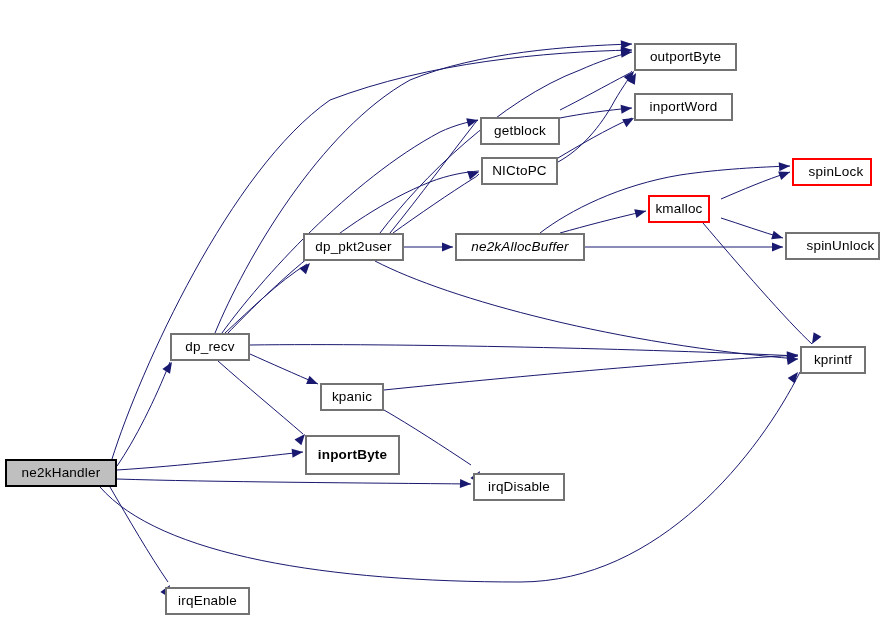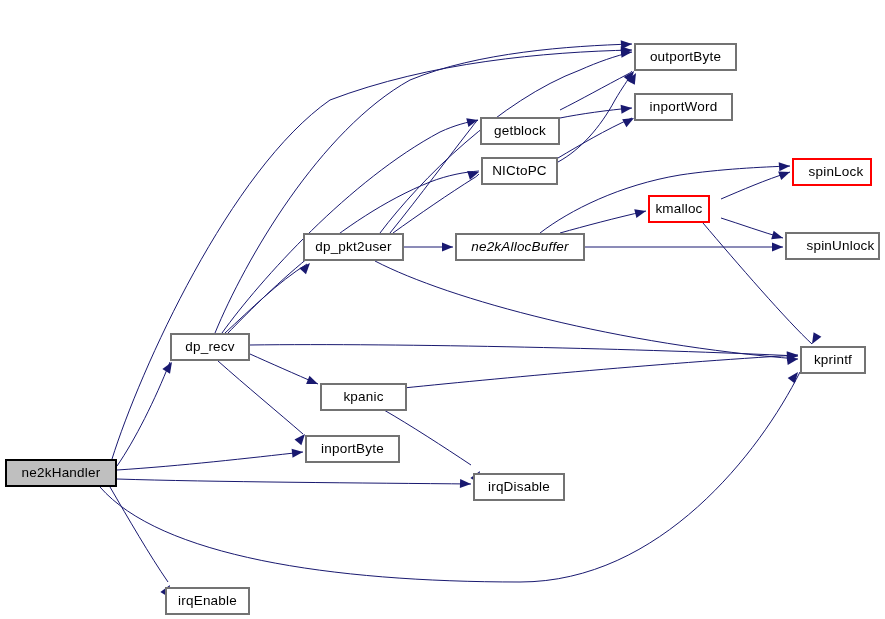--- a/index.html
+++ b/index.html
@@ -150,24 +150,24 @@
       </div>
       <div class="gnode red" style="left: 792px; top: 158px; width: 80px; height: 28px; padding-left: 8px;">
         <span class="lbl">spinLock</span>
       </div>
       <div class="gnode" style="left: 785px; top: 232px; width: 95px; height: 28px; padding-left: 16px;">
         <span class="lbl">spinUnlock</span>
       </div>
       <div class="gnode" style="left: 800px; top: 346px; width: 66px; height: 28px;">
         <span class="lbl">kprintf</span>
       </div>
-      <div class="gnode" style="left: 320px; top: 383px; width: 87px; height: 28px;">
+      <div class="gnode" style="left: 320px; top: 383px; width: 64px; height: 28px;">
         <span class="lbl">kpanic</span>
       </div>
-      <div class="gnode" style="left: 305px; top: 435px; width: 95px; height: 28px;">
+      <div class="gnode" style="left: 305px; top: 435px; width: 95px; height: 40px; font-weight: bold;">
         <span class="lbl">inportByte</span>
       </div>
       <div class="gnode" style="left: 473px; top: 473px; width: 92px; height: 28px;">
         <span class="lbl">irqDisable</span>
       </div>
       <div class="gnode" style="left: 165px; top: 587px; width: 85px; height: 28px;">
         <span class="lbl">irqEnable</span>
       </div>
     </div>
 

